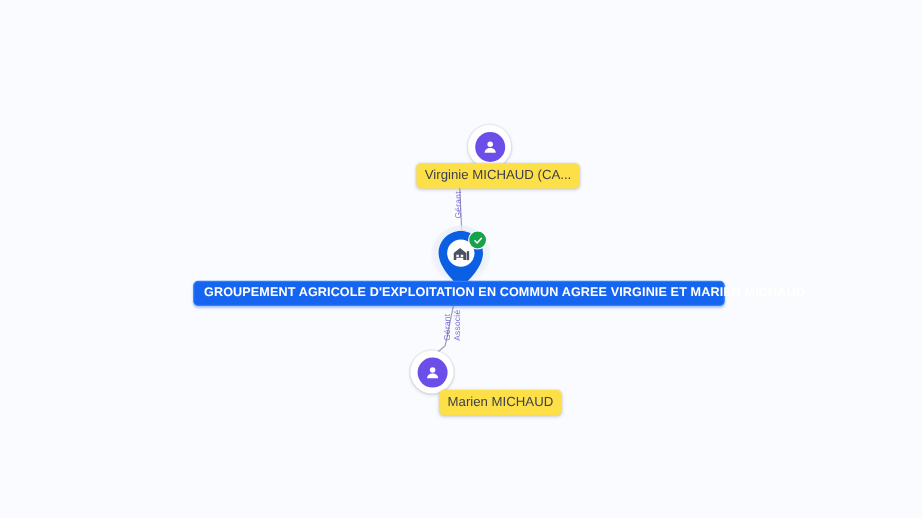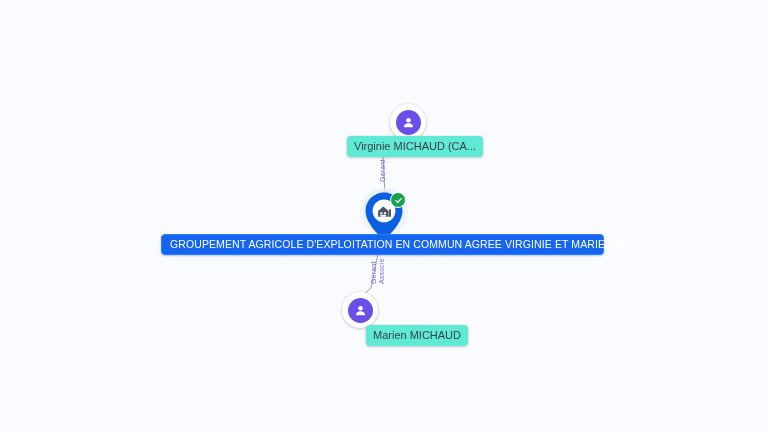--- a/index.html
+++ b/index.html
@@ -100,21 +100,21 @@
     border: 1.5px solid #ffffff;
     display: flex;
     align-items: center;
     justify-content: center;
     box-sizing: border-box;
   }
 
   
   .node-label {
     position: absolute;
-    background: #5eead4;
+    background: #fde047;
     border-radius: 4px;
     box-shadow: 0 1px 3px rgba(32,40,70,.20), 0 0 0 1px rgba(32,40,70,.04);
     color: #3b3f4a;
     font-size: 11px;
     line-height: 13px;
     padding: 4px 7px;
     white-space: nowrap;
     z-index: 8;
   }
 
@@ -192,21 +192,21 @@
       </svg>
     </div>
 
     <div class="check-badge">
       <svg width="9" height="9" viewBox="0 0 24 24" aria-hidden="true">
         <path d="M4.8 12.4 L9.6 17.2 L19.2 6.9" fill="none" stroke="#ffffff" stroke-width="3.4" stroke-linecap="round" stroke-linejoin="round"></path>
       </svg>
     </div>
   </div>
 
-  <div class="company-label" style="left:161px; top:234px; width:443px;">GROUPEMENT AGRICOLE D'EXPLOITATION EN COMMUN AGREE VIRGINIE ET MARIEN MICHAUD</div>
+  <div class="company-label" style="left:161px; top:234px; width:443px;font-weight:bold;">GROUPEMENT AGRICOLE D'EXPLOITATION EN COMMUN AGREE VIRGINIE ET MARIEN MICHAUD</div>
 
   <div class="edge-label" style="left:370px; top:284px;">Gérant</div>
   <div class="edge-label" style="left:378px; top:284px;">Associé</div>
 
   <div class="person-node" style="left:342px; top:292px;">
     <div class="person-disc">
       <svg width="15" height="15" viewBox="0 0 24 24" aria-hidden="true">
         <circle cx="12" cy="8.4" r="3.7" fill="#ffffff"></circle>
         <path d="M4.6 19.6c0-4 3.4-6.3 7.4-6.3s7.4 2.3 7.4 6.3z" fill="#ffffff"></path>
       </svg>

